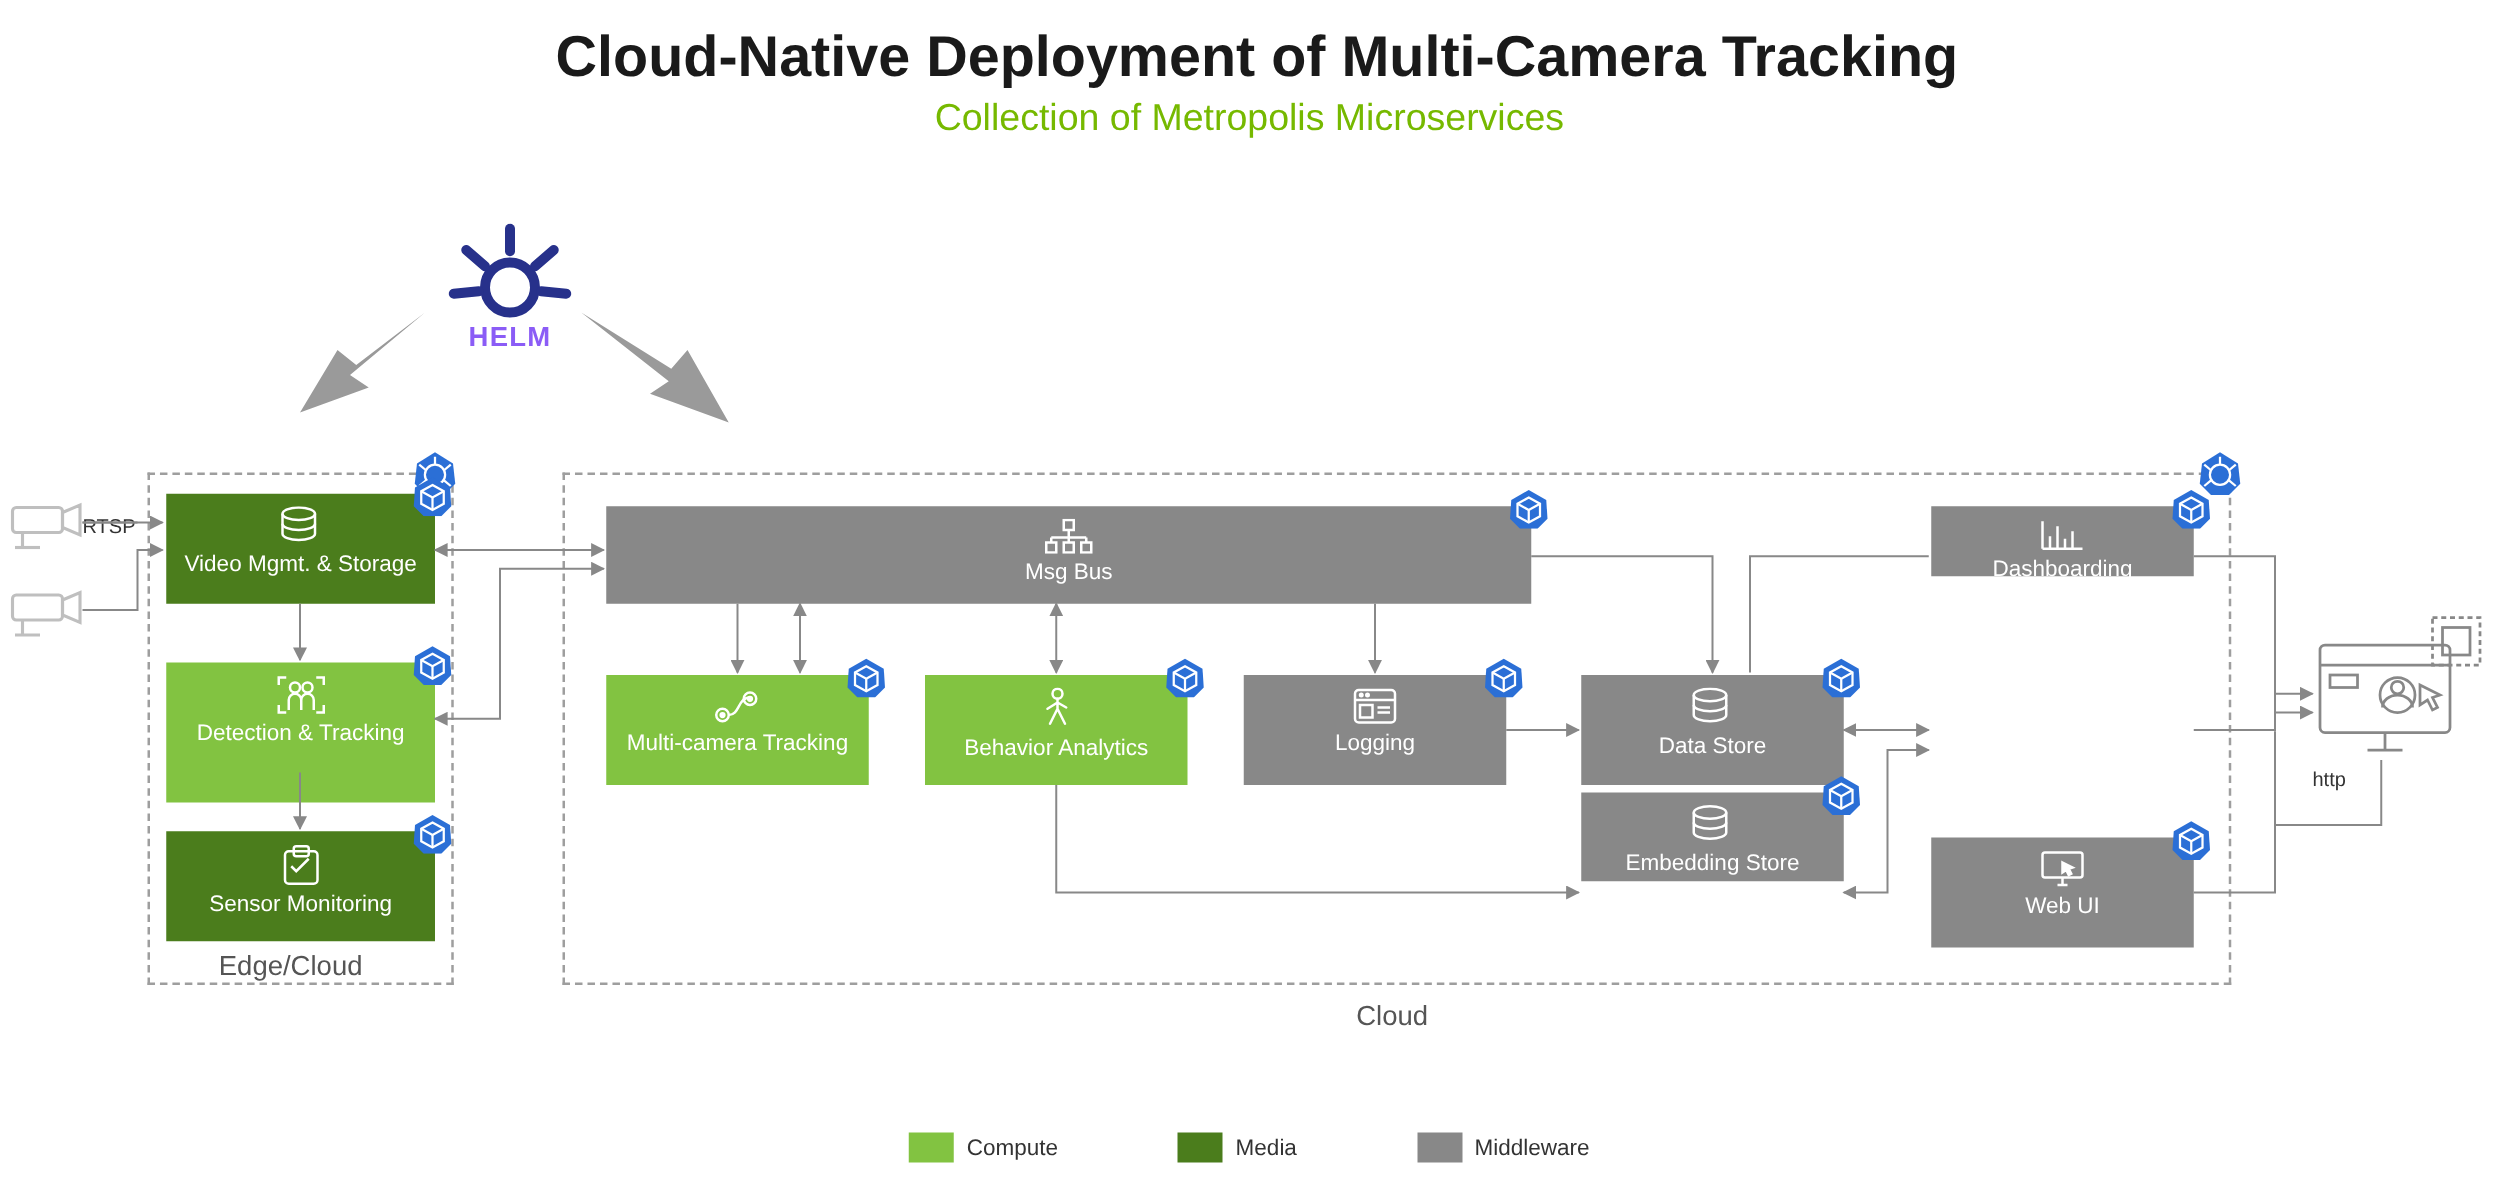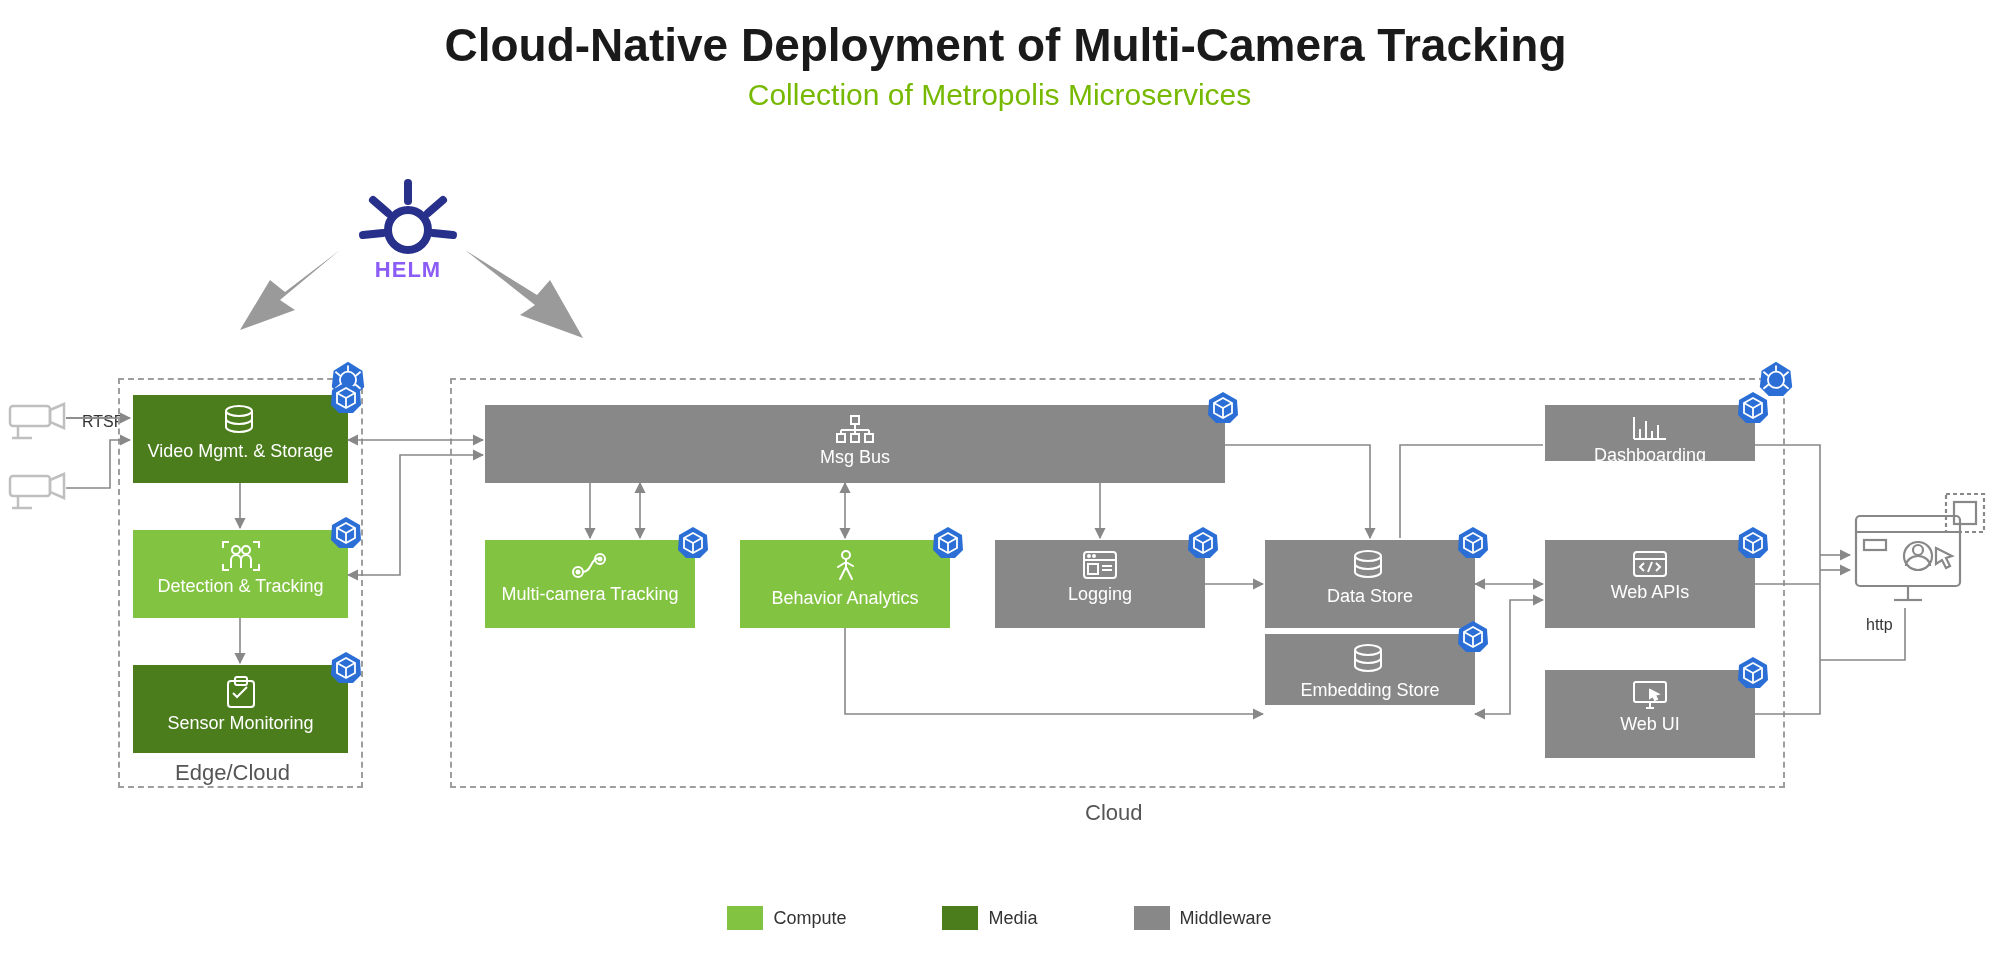--- a/index.html
+++ b/index.html
@@ -83,21 +83,20 @@
   }
   
   .camera {
     position:absolute;
     stroke:#bfbfbf; fill:none; stroke-width:2.5;
   }
   .smalltxt {
     position:absolute;
     font-size:16px;
     color:#333;
-    padding-left:16px;
   }
   
   .legend {
     position:absolute;
     left:0; right:0; bottom:24px;
     display:flex;
     justify-content:center;
     gap:96px;
     align-items:center;
   }
@@ -212,21 +211,21 @@
   <div class="svc c-media" style="left:133px;top:395px;width:215px;height:88px">
     <svg class="icon" width="34" height="32">
         <use href="#db"></use>
       </svg>
     <div class="label">Video Mgmt. &amp; Storage</div>
     <svg class="badge">
         <use href="#cube-badge"></use>
       </svg>
   </div>
 
-  <div class="svc c-compute" style="left:133px;top:530px;width:215px;height:88px">
+  <div class="svc c-compute" style="left:133px;top:530px;width:215px;height:112px">
     <svg class="icon" width="40" height="32" viewBox="0 0 40 32">
       <g fill="none" stroke="#fff" stroke-width="2">
         <path d="M2,8 V2 H8 M32,2 H38 V8 M38,24 V30 H32 M8,30 H2 V24"></path>
         <circle cx="15" cy="10" r="4"></circle>
           <circle cx="25" cy="10" r="4"></circle>
         <path d="M10,28 v-8 a5,5 0 0 1 10,0 v8 M20,28 v-8 a5,5 0 0 1 10,0 v8"></path>
       </g>
     </svg>
     <div class="label">Detection &amp; Tracking</div>
     <svg class="badge">
@@ -345,35 +344,20 @@
         <line x1="20" y1="24" x2="20" y2="16"></line>
           <line x1="26" y1="24" x2="26" y2="10"></line>
       </g>
     </svg>
     <div class="label">Dashboarding</div>
     <svg class="badge">
         <use href="#cube-badge"></use>
       </svg>
   </div>
 
-  <div class="svc c-mw" style="left:1545px;top:540px;width:210px;height:88px">
-    <svg class="icon" width="36" height="28" viewBox="0 0 36 28">
-      <g fill="none" stroke="#fff" stroke-width="2">
-        <rect x="2" y="2" width="32" height="24" rx="3"></rect>
-          <line x1="2" y1="9" x2="34" y2="9"></line>
-        <polyline points="12,13 8,17 12,21"></polyline>
-          <polyline points="24,13 28,17 24,21"></polyline>
-          <line x1="20" y1="12" x2="16" y2="22"></line>
-      </g>
-    </svg>
-    <div class="label">Web APIs</div>
-    <svg class="badge">
-        <use href="#cube-badge"></use>
-      </svg>
-  </div>
 
   <div class="svc c-mw" style="left:1545px;top:670px;width:210px;height:88px">
     <svg class="icon" width="36" height="30" viewBox="0 0 36 30">
       <g fill="none" stroke="#fff" stroke-width="2">
         <rect x="2" y="2" width="32" height="20" rx="2"></rect>
           <line x1="14" y1="28" x2="22" y2="28"></line>
           <line x1="18" y1="22" x2="18" y2="28"></line>
         <path d="M18,10 l8,4 l-3,1 l2,4 l-2,1 l-2,-4 l-3,2 z" fill="#fff"></path>
       </g>
     </svg>

